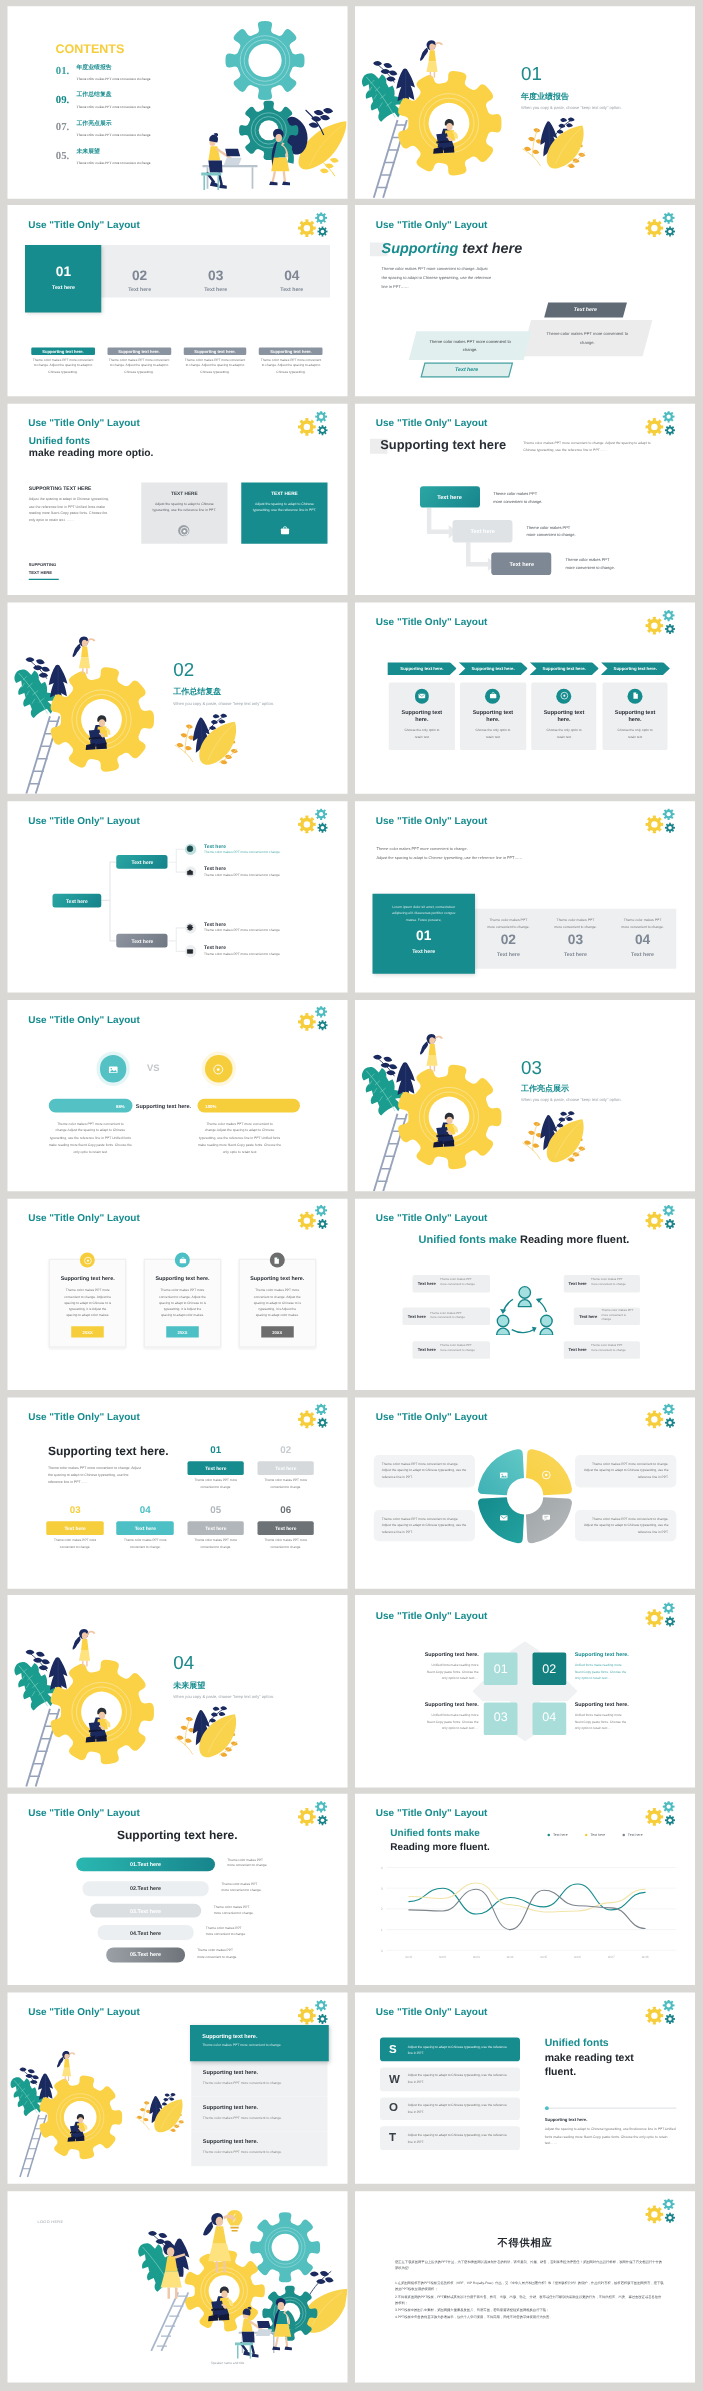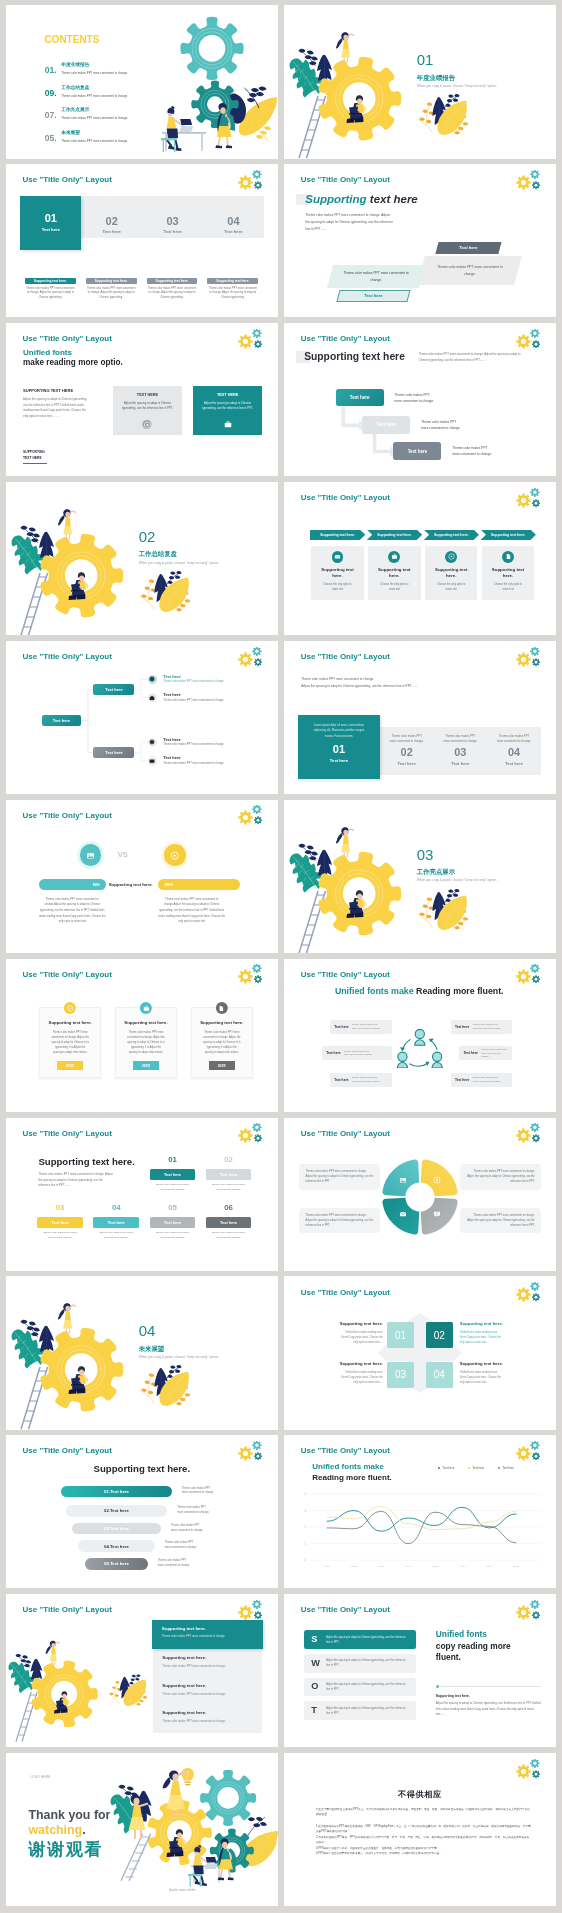--- a/index.html
+++ b/index.html
@@ -8,21 +8,21 @@
 body{width:562px;height:1913px;background:#d9d8d4;font-family:"Liberation Sans",sans-serif;overflow:hidden;}
 .grid{display:grid;grid-template-columns:272.3px 272.3px;column-gap:5.8px;row-gap:5.7px;padding:5.4px 5.8px 6px 5.7px;box-sizing:border-box;}
 .slide{width:272.3px;height:153.2px;background:#fff;position:relative;overflow:hidden;}
 .hdr{position:absolute;left:16.9px;top:11.2px;font-size:8px;font-weight:bold;color:#178c8e;white-space:nowrap;}
 svg.gears{position:absolute;right:14.1px;top:5.7px;}
 .ico{display:block;}
 
 
 .s-contents .c-title{position:absolute;left:38.7px;top:29.5px;font-size:10px;font-weight:bold;color:#f6ce3c;line-height:1;}
 .s-contents .c-list{position:absolute;left:39px;top:47px;width:130px;}
-.c-row{display:flex;align-items:flex-end;height:22.5px;}
+.c-row{display:flex;align-items:flex-start;height:22.5px;font-family:Liberation Serif, serif;}
 .c-num{font-size:8.6px;font-weight:bold;width:16.5px;flex:none;line-height:1;}
 .c-lab{font-size:4.7px;font-weight:bold;color:#1b8e90;line-height:1;}
 .c-desc{font-size:2.83px;color:#555;line-height:1;margin-top:4.3px;}
 .c-txt{padding-top:.3px;}
 .c-illo{position:absolute;left:0;top:0;width:272.3px;height:153.2px;}
 .c-illo svg{width:100%;height:100%;}
 
 
 .s-section .sec-illo{position:absolute;left:0;top:0;width:160px;height:153.2px;}
 .s-section .sec-illo svg{width:100%;height:100%;}
@@ -1638,21 +1638,21 @@
       <div class="sw-l">O</div>
       <div class="sw-d">Adjust the spacing to adapt to Chinese typesetting, use the reference line in PPT.</div>
         </div>
         <div class="sw-row ">
       <div class="sw-l">T</div>
       <div class="sw-d">Adjust the spacing to adapt to Chinese typesetting, use the reference line in PPT.</div>
         </div>
       </div>
   <div class="sw-right">
     <div class="sw-t1">Unified fonts</div>
-    <div class="sw-t2">copy reading more</div>
+    <div class="sw-t2">make reading text</div>
     <div class="sw-t3">fluent.</div>
     <div class="sw-rule">
           <span class="sw-dot"></span>
         </div>
     <div class="sw-sub">Supporting text here.</div>
     <div class="sw-body">Adjust the spacing to adapt to Chinese typesetting, use lhreference line in PPT.Unified fonts make reading more fluent.Copy paste fonts. Choose the only optio to retain text……</div>
   </div>
 </div>
 <div class="slide s-thanks">
   <div class="ty-logo">LOGO HERE</div>
@@ -1773,25 +1773,20 @@
     <path d="M217 94.5 C213.5 99 212.5 105.5 214 112.5 L218 112.5 L219 97 Z" fill="#1b2a5e"></path>
     <path d="M217.3 95.8 L222.5 95.8 L224.2 106.3 L215 106.3 Z" fill="#1d8f8b"></path>
     <path d="M215 106.3 L224.8 106.3 L227 116.5 L213 116.5 Z" fill="#f8d34b"></path>
     <path d="M216.2 116.5 L214.5 125 M222.8 116.5 L223.8 125" stroke="#f0c8a8" stroke-width="1.7"></path>
     <path d="M212.6 124.3 L218 125 L218 127.2 L211.7 126.9 Z" fill="#1b2a5e"></path>
     <path d="M222.3 124.3 L227.5 125 L227.5 127.2 L221.6 126.9 Z" fill="#1b2a5e"></path>
     <path d="M221.8 95.2 C226.3 97.5 228.5 102 227.4 107.2 L224 106 C225.2 102 223.5 98.6 220.6 97.5 Z" fill="#f0c8a8"></path>
     <path d="M224.4 95.2 C229.3 98.7 231.2 104.8 230 111.4 L225.5 110.2 C227 104.3 225.5 99.7 222.1 97.3 Z" fill="#1d8f8b"></path>
   </g>
 </svg></div>
-  <div class="ty-txt">
-    <div class="ty-l1">Thank you for</div>
-    <div class="ty-l2"><span class="ty-y">watching</span><span class="ty-dot">.</span></div>
-    <div class="ty-l3">谢谢观看</div>
-  </div>
   <div class="ty-sp">Speaker name and title</div>
 </div>
 <div class="slide s-copy">
   <div class="cp-gears">
         <svg class="gears" viewBox="0 0 30 23" width="30" height="23">
           <path d="M16.75,11.46 L18.46,11.11 A7.10,7.10 0 0 1 18.46,13.89 L16.75,13.54 A5.35,5.35 0 0 1 15.95,15.47 L17.40,16.44 A7.10,7.10 0 0 1 15.44,18.40 L14.47,16.95 A5.35,5.35 0 0 1 12.54,17.75 L12.89,19.46 A7.10,7.10 0 0 1 10.11,19.46 L10.46,17.75 A5.35,5.35 0 0 1 8.53,16.95 L7.56,18.40 A7.10,7.10 0 0 1 5.60,16.44 L7.05,15.47 A5.35,5.35 0 0 1 6.25,13.54 L4.54,13.89 A7.10,7.10 0 0 1 4.54,11.11 L6.25,11.46 A5.35,5.35 0 0 1 7.05,9.53 L5.60,8.56 A7.10,7.10 0 0 1 7.56,6.60 L8.53,8.05 A5.35,5.35 0 0 1 10.46,7.25 L10.11,5.54 A7.10,7.10 0 0 1 12.89,5.54 L12.54,7.25 A5.35,5.35 0 0 1 14.47,8.05 L15.44,6.60 A7.10,7.10 0 0 1 17.40,8.56 L15.95,9.53 Z" fill="#f6ce3c"></path>
           <circle cx="11.5" cy="12.5" r="2.55" fill="#fff"></circle>
           <path d="M26.33,3.62 L27.51,3.38 A4.70,4.70 0 0 1 27.51,5.22 L26.33,4.98 A3.50,3.50 0 0 1 25.81,6.24 L26.81,6.91 A4.70,4.70 0 0 1 25.51,8.21 L24.84,7.21 A3.50,3.50 0 0 1 23.58,7.73 L23.82,8.91 A4.70,4.70 0 0 1 21.98,8.91 L22.22,7.73 A3.50,3.50 0 0 1 20.96,7.21 L20.29,8.21 A4.70,4.70 0 0 1 18.99,6.91 L19.99,6.24 A3.50,3.50 0 0 1 19.47,4.98 L18.29,5.22 A4.70,4.70 0 0 1 18.29,3.38 L19.47,3.62 A3.50,3.50 0 0 1 19.99,2.36 L18.99,1.69 A4.70,4.70 0 0 1 20.29,0.39 L20.96,1.39 A3.50,3.50 0 0 1 22.22,0.87 L21.98,-0.31 A4.70,4.70 0 0 1 23.82,-0.31 L23.58,0.87 A3.50,3.50 0 0 1 24.84,1.39 L25.51,0.39 A4.70,4.70 0 0 1 26.81,1.69 L25.81,2.36 Z" fill="#4cbcc1"></path>
           <circle cx="22.9" cy="4.3" r="1.7" fill="#fff"></circle>
           <path d="M26.94,14.61 L27.92,14.42 A4.00,4.00 0 0 1 27.92,15.98 L26.94,15.79 A3.00,3.00 0 0 1 26.49,16.87 L27.33,17.42 A4.00,4.00 0 0 1 26.22,18.53 L25.67,17.69 A3.00,3.00 0 0 1 24.59,18.14 L24.78,19.12 A4.00,4.00 0 0 1 23.22,19.12 L23.41,18.14 A3.00,3.00 0 0 1 22.33,17.69 L21.78,18.53 A4.00,4.00 0 0 1 20.67,17.42 L21.51,16.87 A3.00,3.00 0 0 1 21.06,15.79 L20.08,15.98 A4.00,4.00 0 0 1 20.08,14.42 L21.06,14.61 A3.00,3.00 0 0 1 21.51,13.53 L20.67,12.98 A4.00,4.00 0 0 1 21.78,11.87 L22.33,12.71 A3.00,3.00 0 0 1 23.41,12.26 L23.22,11.28 A4.00,4.00 0 0 1 24.78,11.28 L24.59,12.26 A3.00,3.00 0 0 1 25.67,12.71 L26.22,11.87 A4.00,4.00 0 0 1 27.33,12.98 L26.49,13.53 Z" fill="#19838a"></path>

